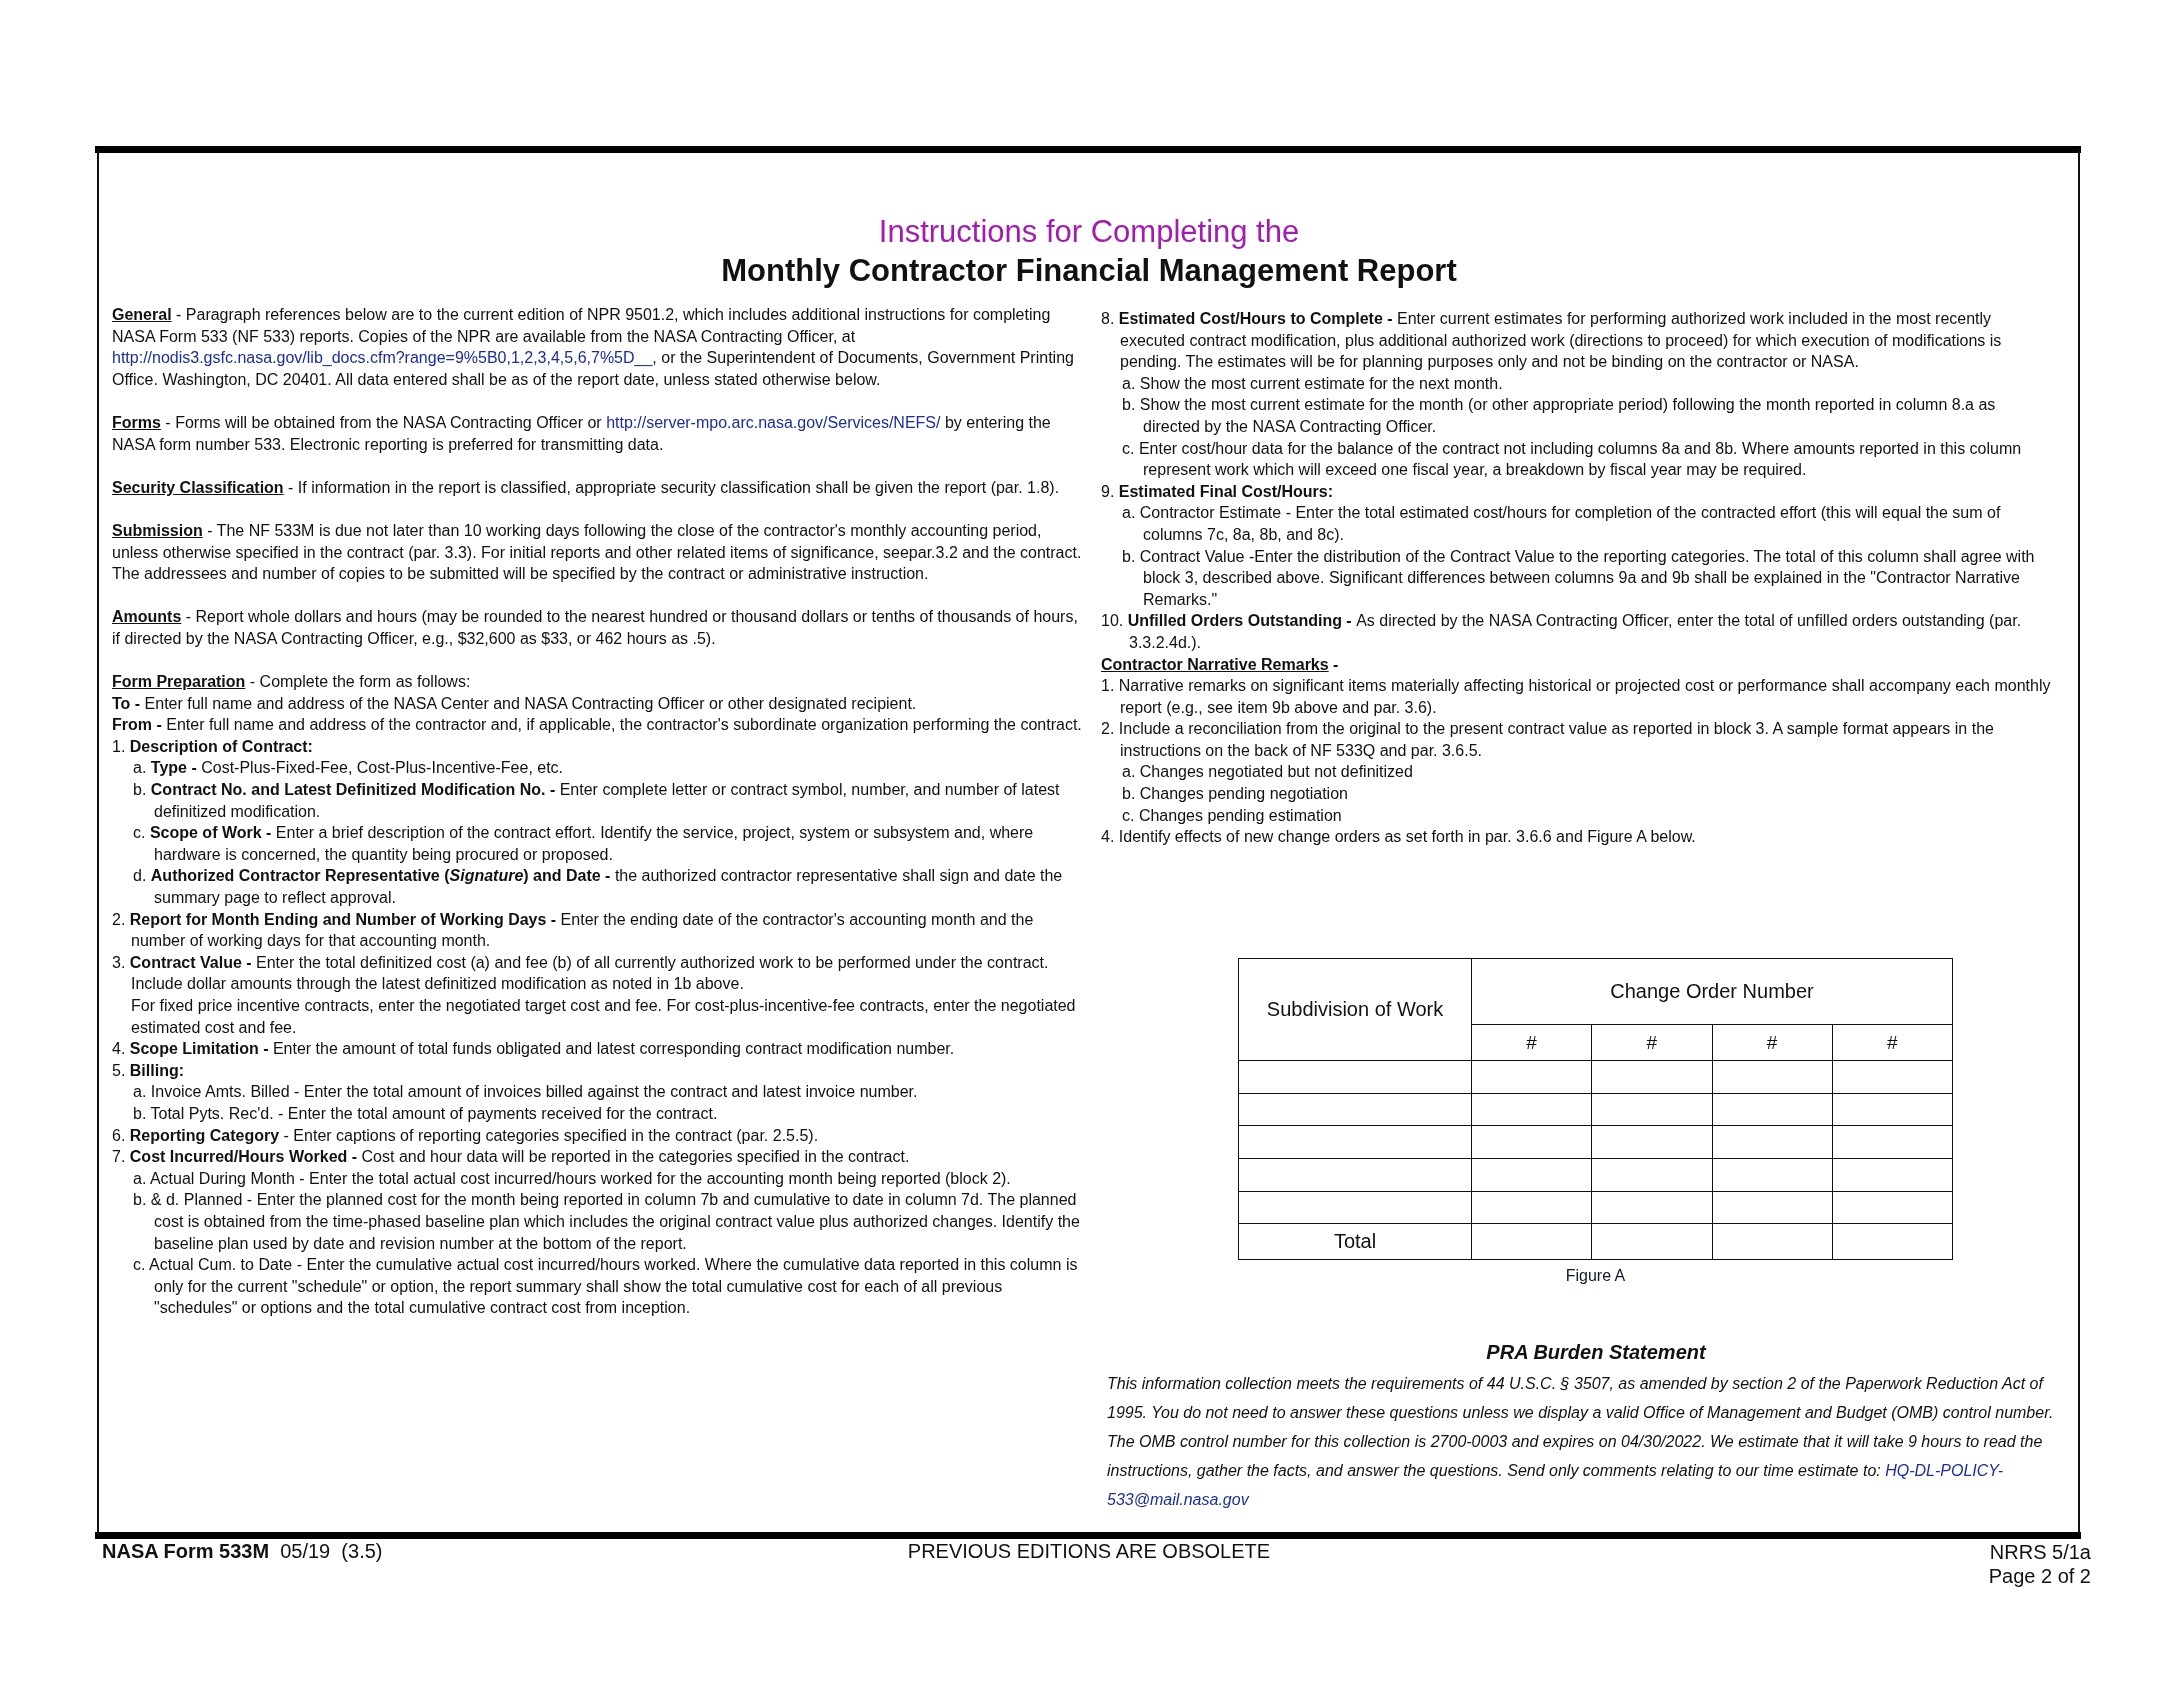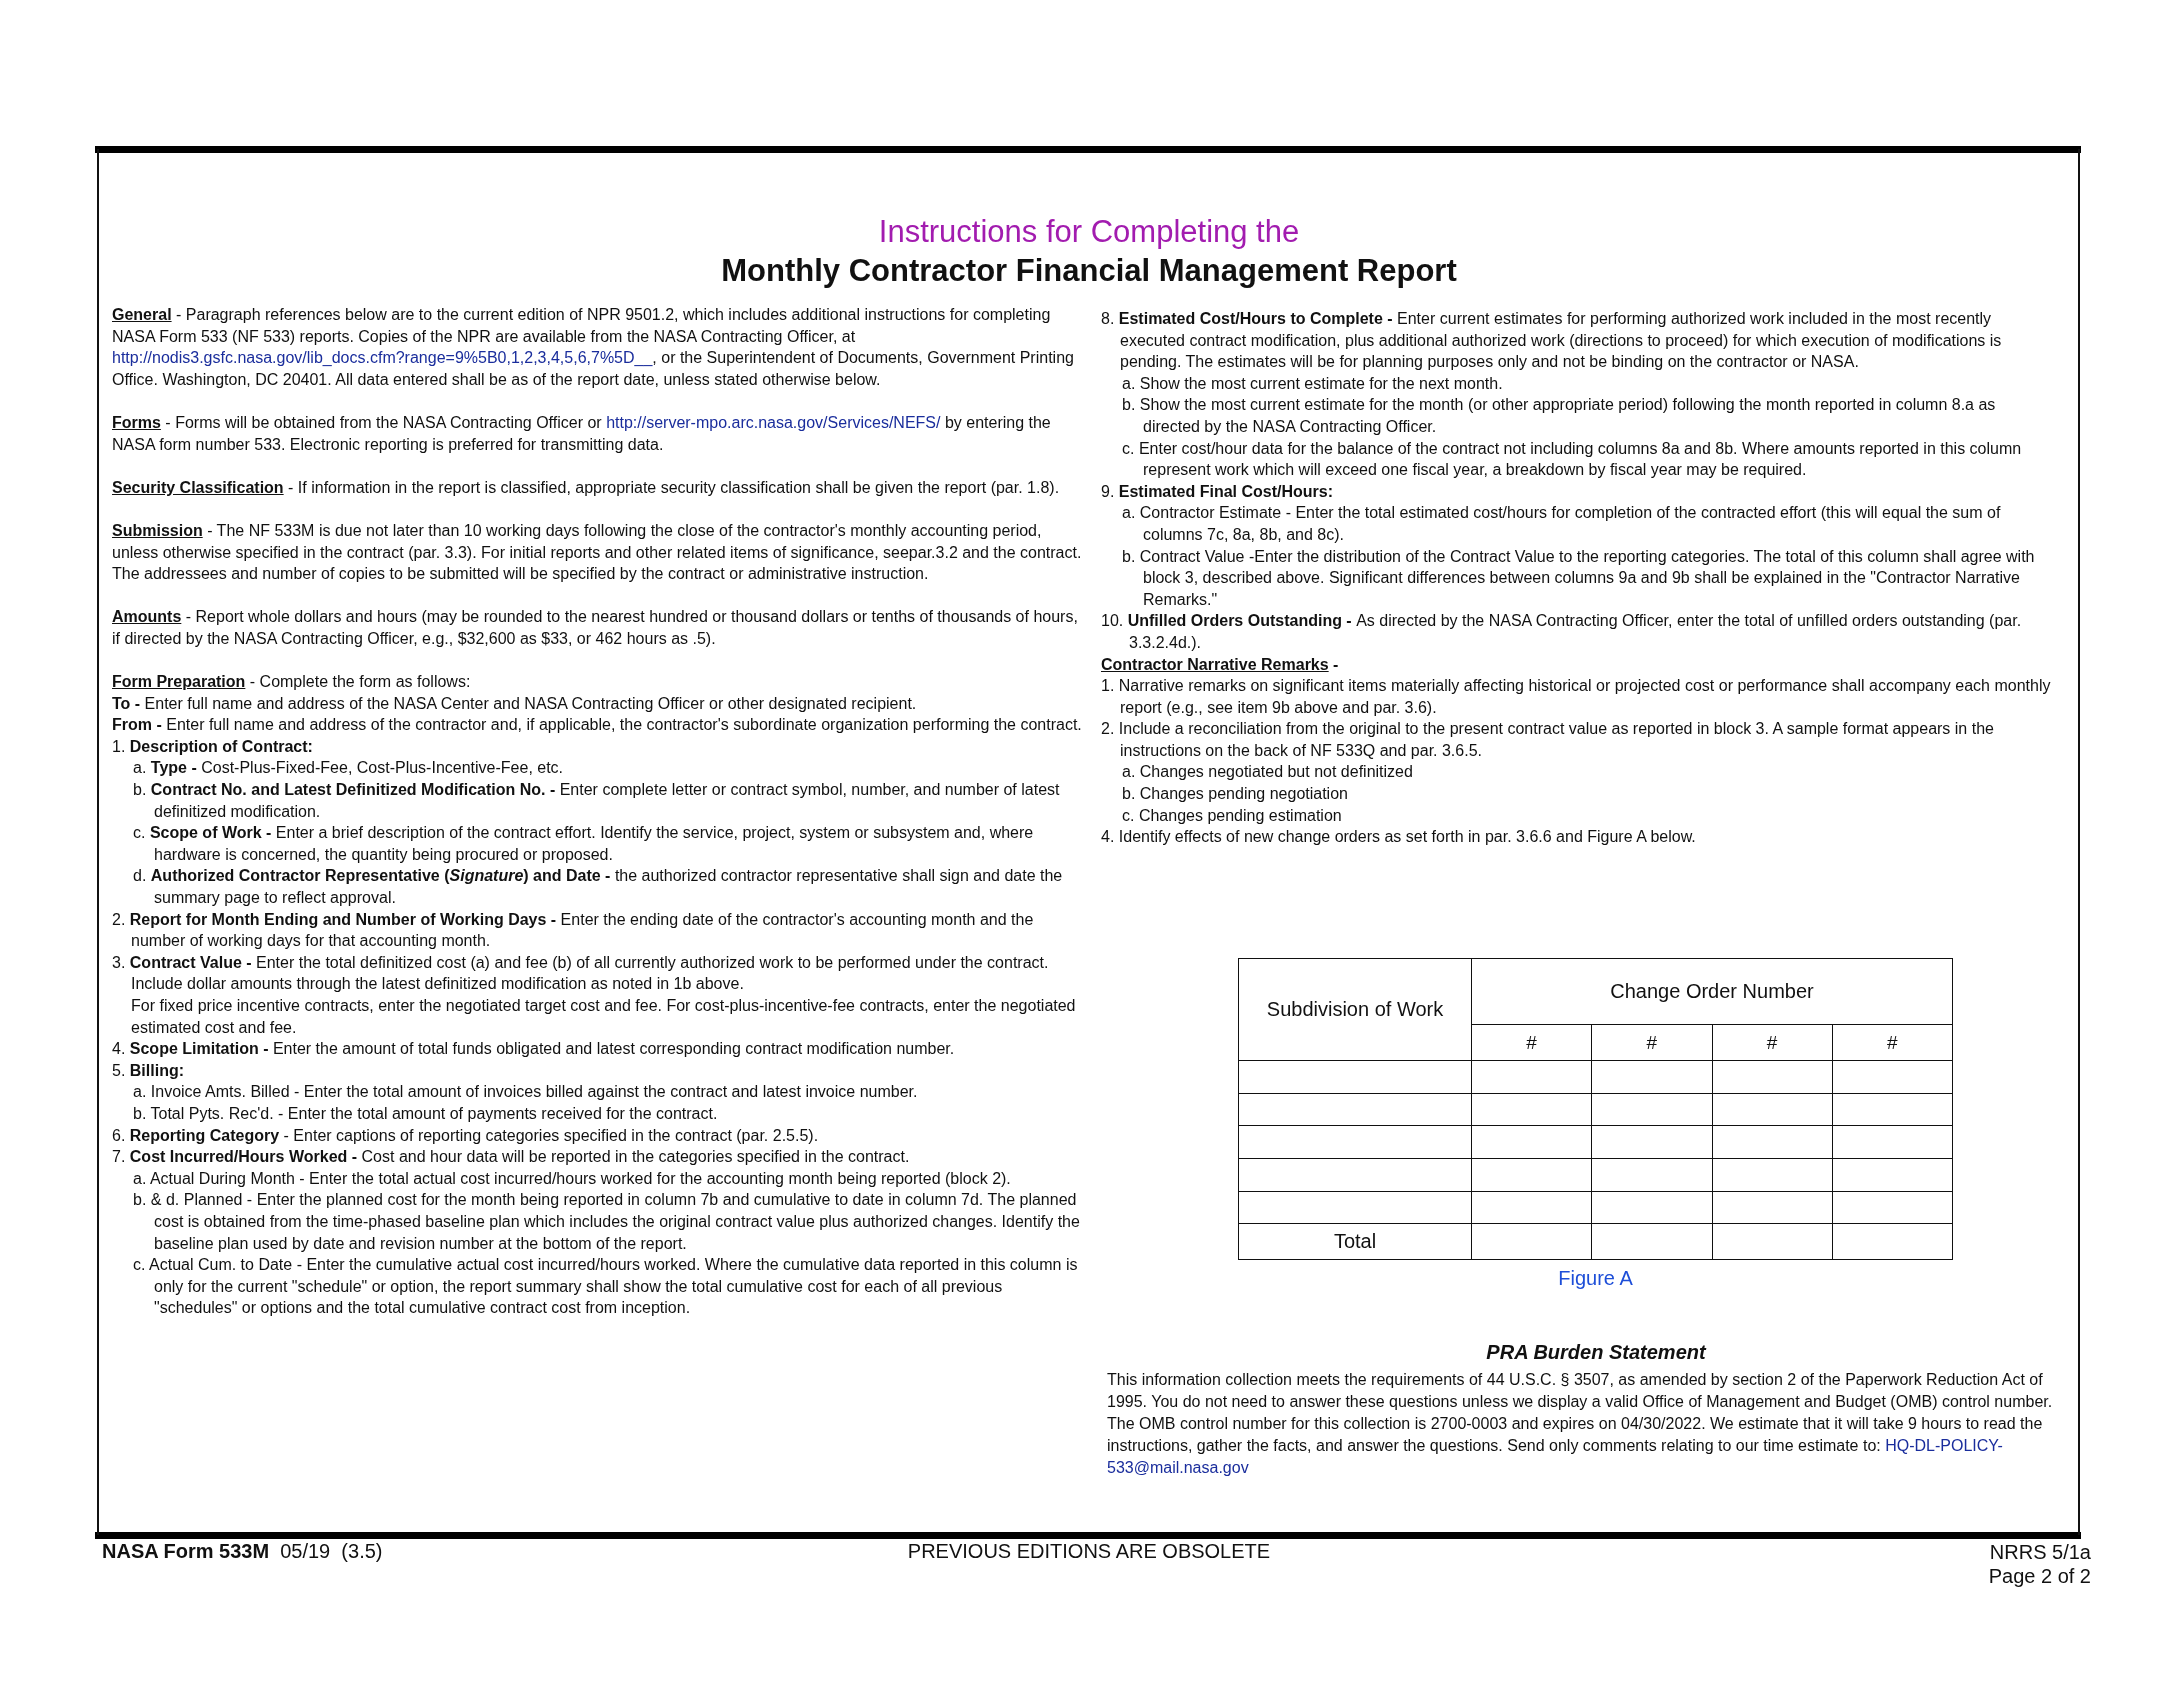--- a/index.html
+++ b/index.html
@@ -36,26 +36,26 @@
 
   .fig { position: absolute; left: 1238px; top: 958px; width: 715px; height: 302px;
     border-collapse: collapse; font-size: 20px; color: #111; }
   .fig td { border: 1.5px solid #111; text-align: center; vertical-align: middle; padding: 0; }
   .fig .hdr-sub { width: 232px; border-radius: 7px; }
   .fig .row-h1 td { height: 62px; }
   .fig .row-h2 td { height: 33px; font-size: 19px; }
   .fig .row-d td { height: 30px; }
   .fig .row-t td { height: 33px; }
   .fig-caption { position: absolute; left: 1238px; top: 1267px; width: 715px; text-align: center;
-    font-size: 20px; color: #1d4ed8; }
+    font-size: 16px; color: #0f172a; }
 
   .pra-title { position: absolute; left: 1101px; top: 1341px; width: 990px; text-align: center;
     font-size: 20px; font-weight: bold; font-style: italic; color: #111; }
   .pra-body { position: absolute; left: 1107px; top: 1369px; width: 950px; font-size: 16px;
-    line-height: 22px; color: #111; }
+    line-height: 29px; font-style: italic; color: #111; }
 
   .foot-left { position: absolute; left: 102px; top: 1540px; font-size: 20px; color: #111; }
   .foot-left .b { font-weight: bold; }
   .foot-center { position: absolute; left: 0; width: 2178px; top: 1540px; text-align: center;
     font-size: 20px; color: #111; }
   .foot-right { position: absolute; right: 87px; top: 1540px; text-align: right; font-size: 20px;
     line-height: 24px; color: #111; }
 </style>
 </head>
 <body>

